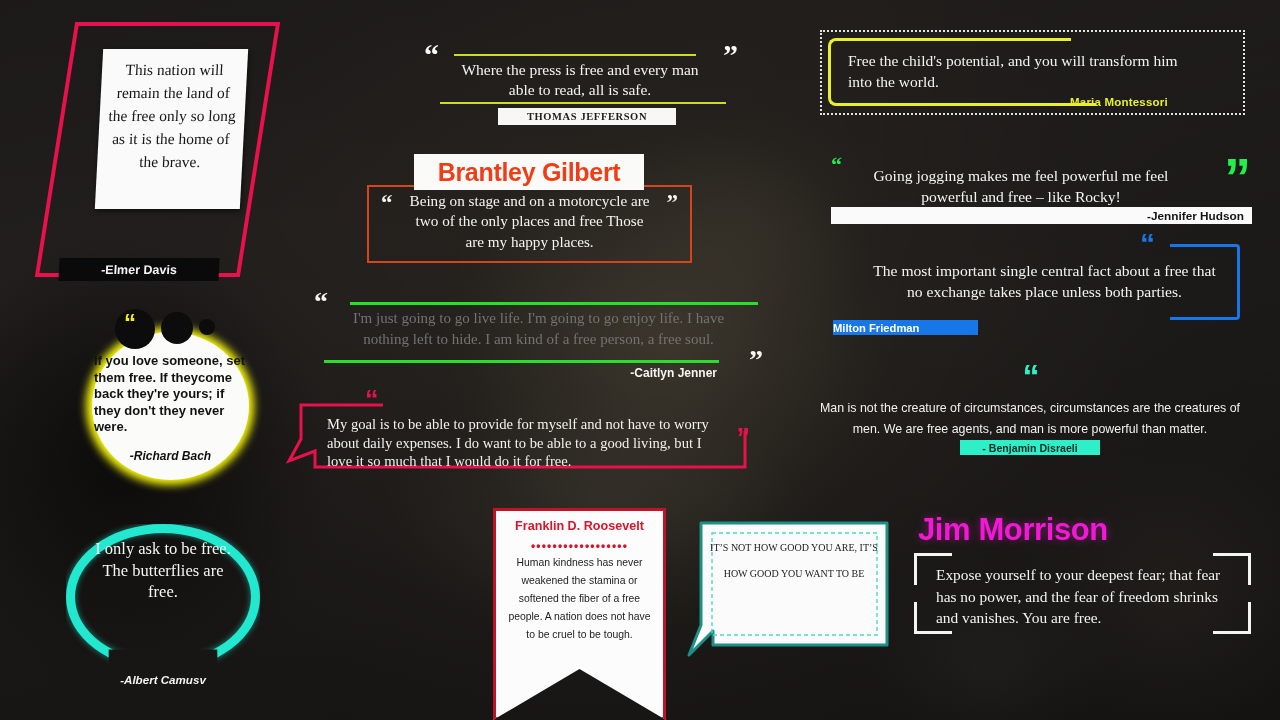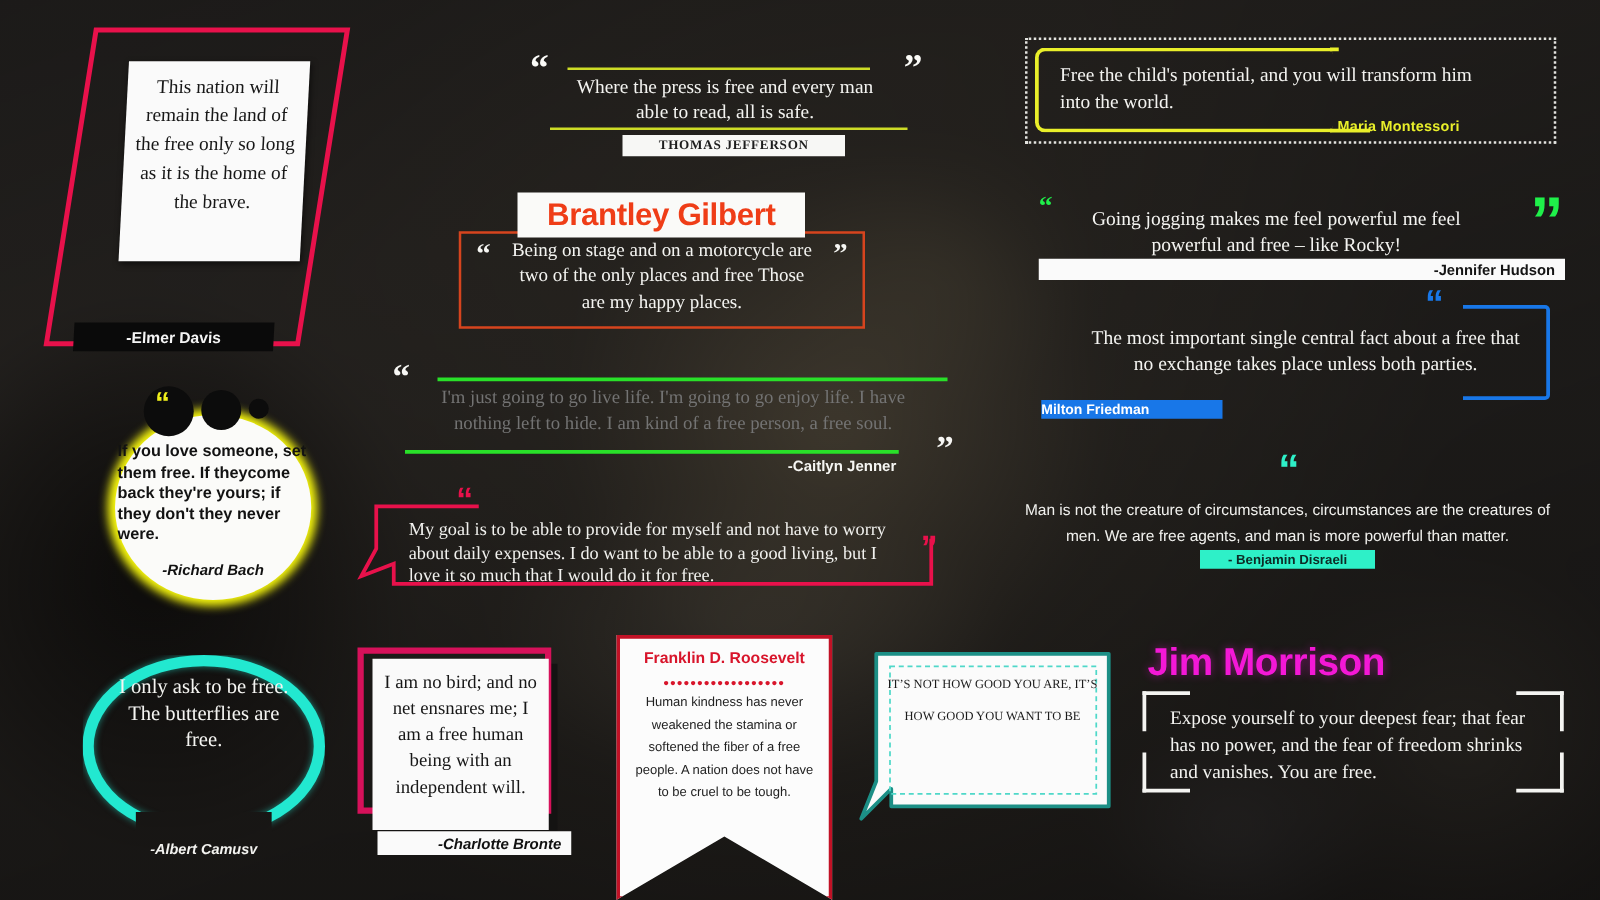--- a/index.html
+++ b/index.html
@@ -471,28 +471,20 @@
     <p>Man is not the creature of circumstances, circumstances are the creatures of men. We are free agents, and man is more powerful than matter.</p>
     <div class="tag">- Benjamin Disraeli</div>
   </div>
 
   <div class="card" id="c-cam">
     <div class="ring"></div>
     <p class="serif">I only ask to be free. The butterflies are free.</p>
     <div class="attrib">-Albert Camusv</div>
   </div>
 
-  <div class="card" id="c-bron">
-    <div class="shadow"></div>
-    <div class="pink"></div>
-    <div class="sheet">
-      <p class="serif">I am no bird; and no net ensnares me; I am a free human being with an independent will.</p>
-    </div>
-    <div class="attrib">-Charlotte Bronte</div>
-  </div>
 
   <div class="card" id="c-fdr">
     <div class="banner"></div>
     <div class="name">Franklin D. Roosevelt</div>
     <div class="dots">••••••••••••••••••</div>
     <p>Human kindness has never weakened the stamina or softened the fiber of a free people. A nation does not have to  be cruel to be tough.</p>
   </div>
 
   <div class="card" id="c-teal">
     <svg width="210" height="140" viewBox="0 0 210 140">

